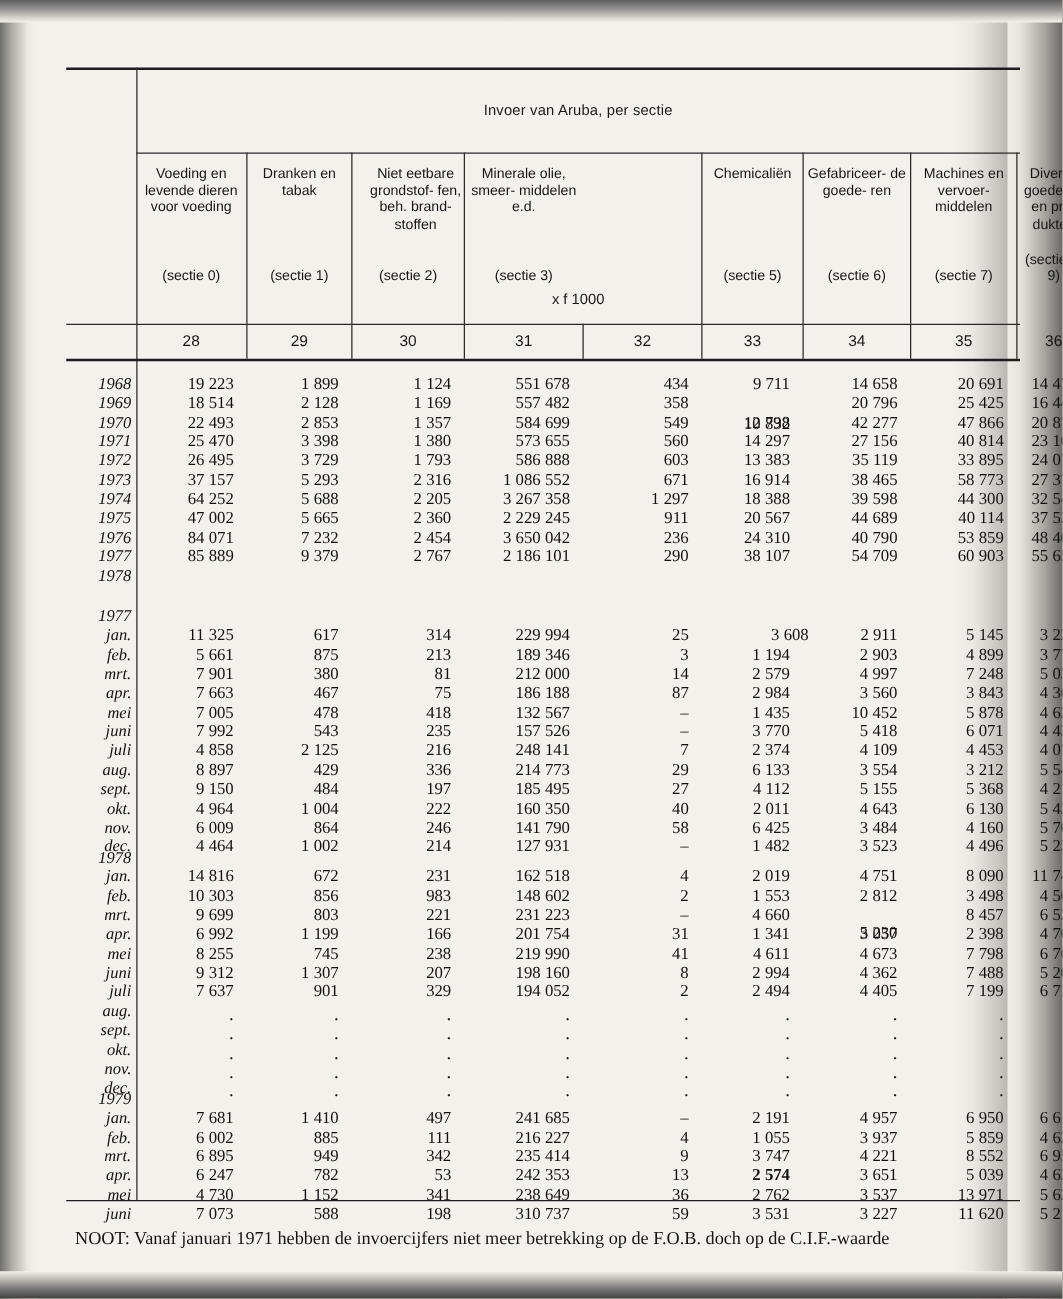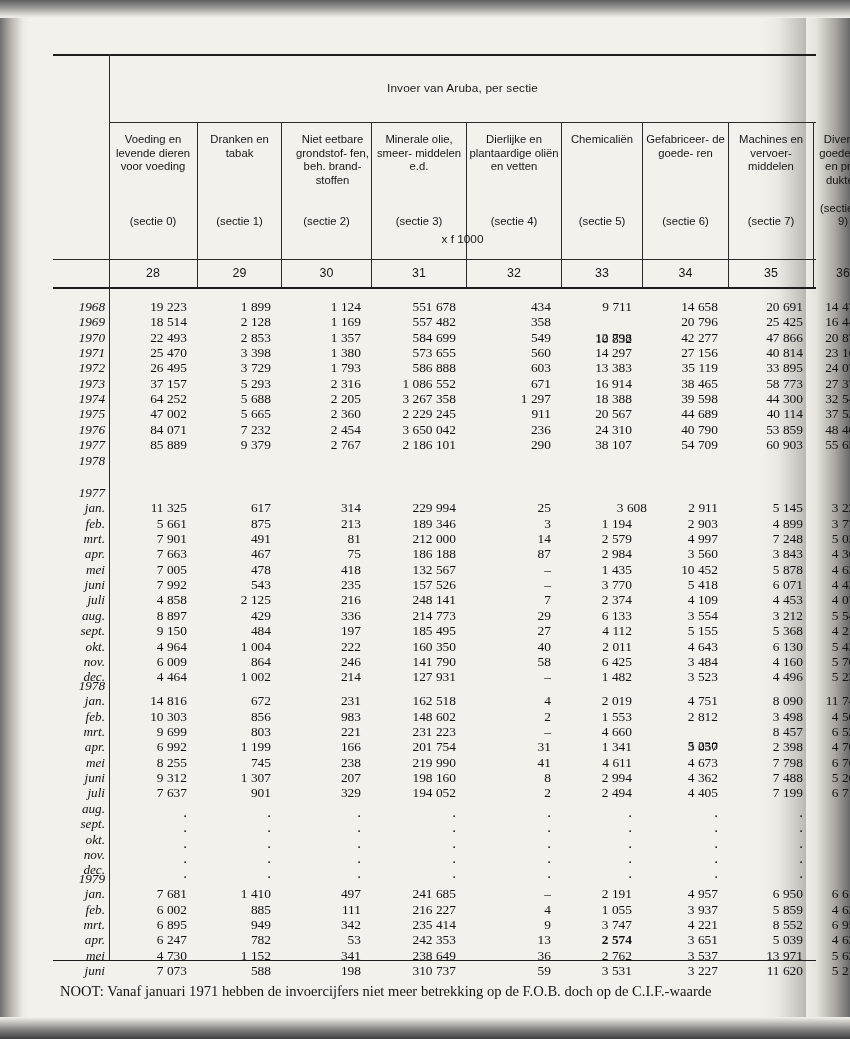--- a/index.html
+++ b/index.html
@@ -203,24 +203,20 @@
           <div>Dranken en tabak</div>
           <div class="sec">(sectie 1)</div>
         </div>
         <div class="hcell" style="left: 172px; width: 90px; padding-left: 12px;">
           <div>Niet eetbare grondstof- fen, beh. brand- stoffen</div>
           <div class="sec">(sectie 2)</div>
         </div>
         <div class="hcell" style="left: 262px; width: 95px;">
           <div>Minerale olie, smeer- middelen e.d.</div>
           <div class="sec">(sectie 3)</div>
-        </div>
-        <div class="hcell" style="left: 357px; width: 95px;">
-          <div>Dierlijke en plantaardige oliën en vetten</div>
-          <div class="sec">(sectie 4)</div>
         </div>
         <div class="hcell" style="left: 452px; width: 81px;">
           <div>Chemicaliën</div>
           <div class="sec">(sectie 5)</div>
         </div>
         <div class="hcell" style="left: 533px; width: 86px;">
           <div>Gefabriceer- de goede- ren</div>
           <div class="sec">(sectie 6)</div>
         </div>
         <div class="hcell" style="left: 619px; width: 85px;">
@@ -369,21 +365,21 @@
         <div class="cellnum" style="left: 144px; width: 74px; top: 228.7px;">875</div>
         <div class="cellnum" style="left: 228px; width: 80px; top: 228.7px;">213</div>
         <div class="cellnum" style="left: 318px; width: 85px; top: 228.7px;">189 346</div>
         <div class="cellnum" style="left: 413px; width: 85px; top: 228.7px;">3</div>
         <div class="cellnum" style="left: 508px; width: 71px; top: 228.7px;">1 194</div>
         <div class="cellnum" style="left: 589px; width: 76px; top: 228.7px;">2 903</div>
         <div class="cellnum" style="left: 675px; width: 75px; top: 228.7px;">4 899</div>
         <div class="cellnum" style="left: 760px; width: 49px; top: 228.7px;">3 772</div>
         <div class="rowlabel" style="top: 244.05px; left: 2px;">mrt.</div>
         <div class="cellnum" style="left: 56px; width: 78px; top: 244.05px;">7 901</div>
-        <div class="cellnum" style="left: 144px; width: 74px; top: 244.05px;">491</div>
+        <div class="cellnum" style="left: 144px; width: 74px; top: 244.05px;">380</div>
         <div class="cellnum" style="left: 228px; width: 80px; top: 244.05px;">81</div>
         <div class="cellnum" style="left: 318px; width: 85px; top: 244.05px;">212 000</div>
         <div class="cellnum" style="left: 413px; width: 85px; top: 244.05px;">14</div>
         <div class="cellnum" style="left: 508px; width: 71px; top: 244.05px;">2 579</div>
         <div class="cellnum" style="left: 589px; width: 76px; top: 244.05px;">4 997</div>
         <div class="cellnum" style="left: 675px; width: 75px; top: 244.05px;">7 248</div>
         <div class="cellnum" style="left: 760px; width: 49px; top: 244.05px;">5 034</div>
         <div class="rowlabel" style="top: 259.4px; left: 2px;">apr.</div>
         <div class="cellnum" style="left: 56px; width: 78px; top: 259.4px;">7 663</div>
         <div class="cellnum" style="left: 144px; width: 74px; top: 259.4px;">467</div>

